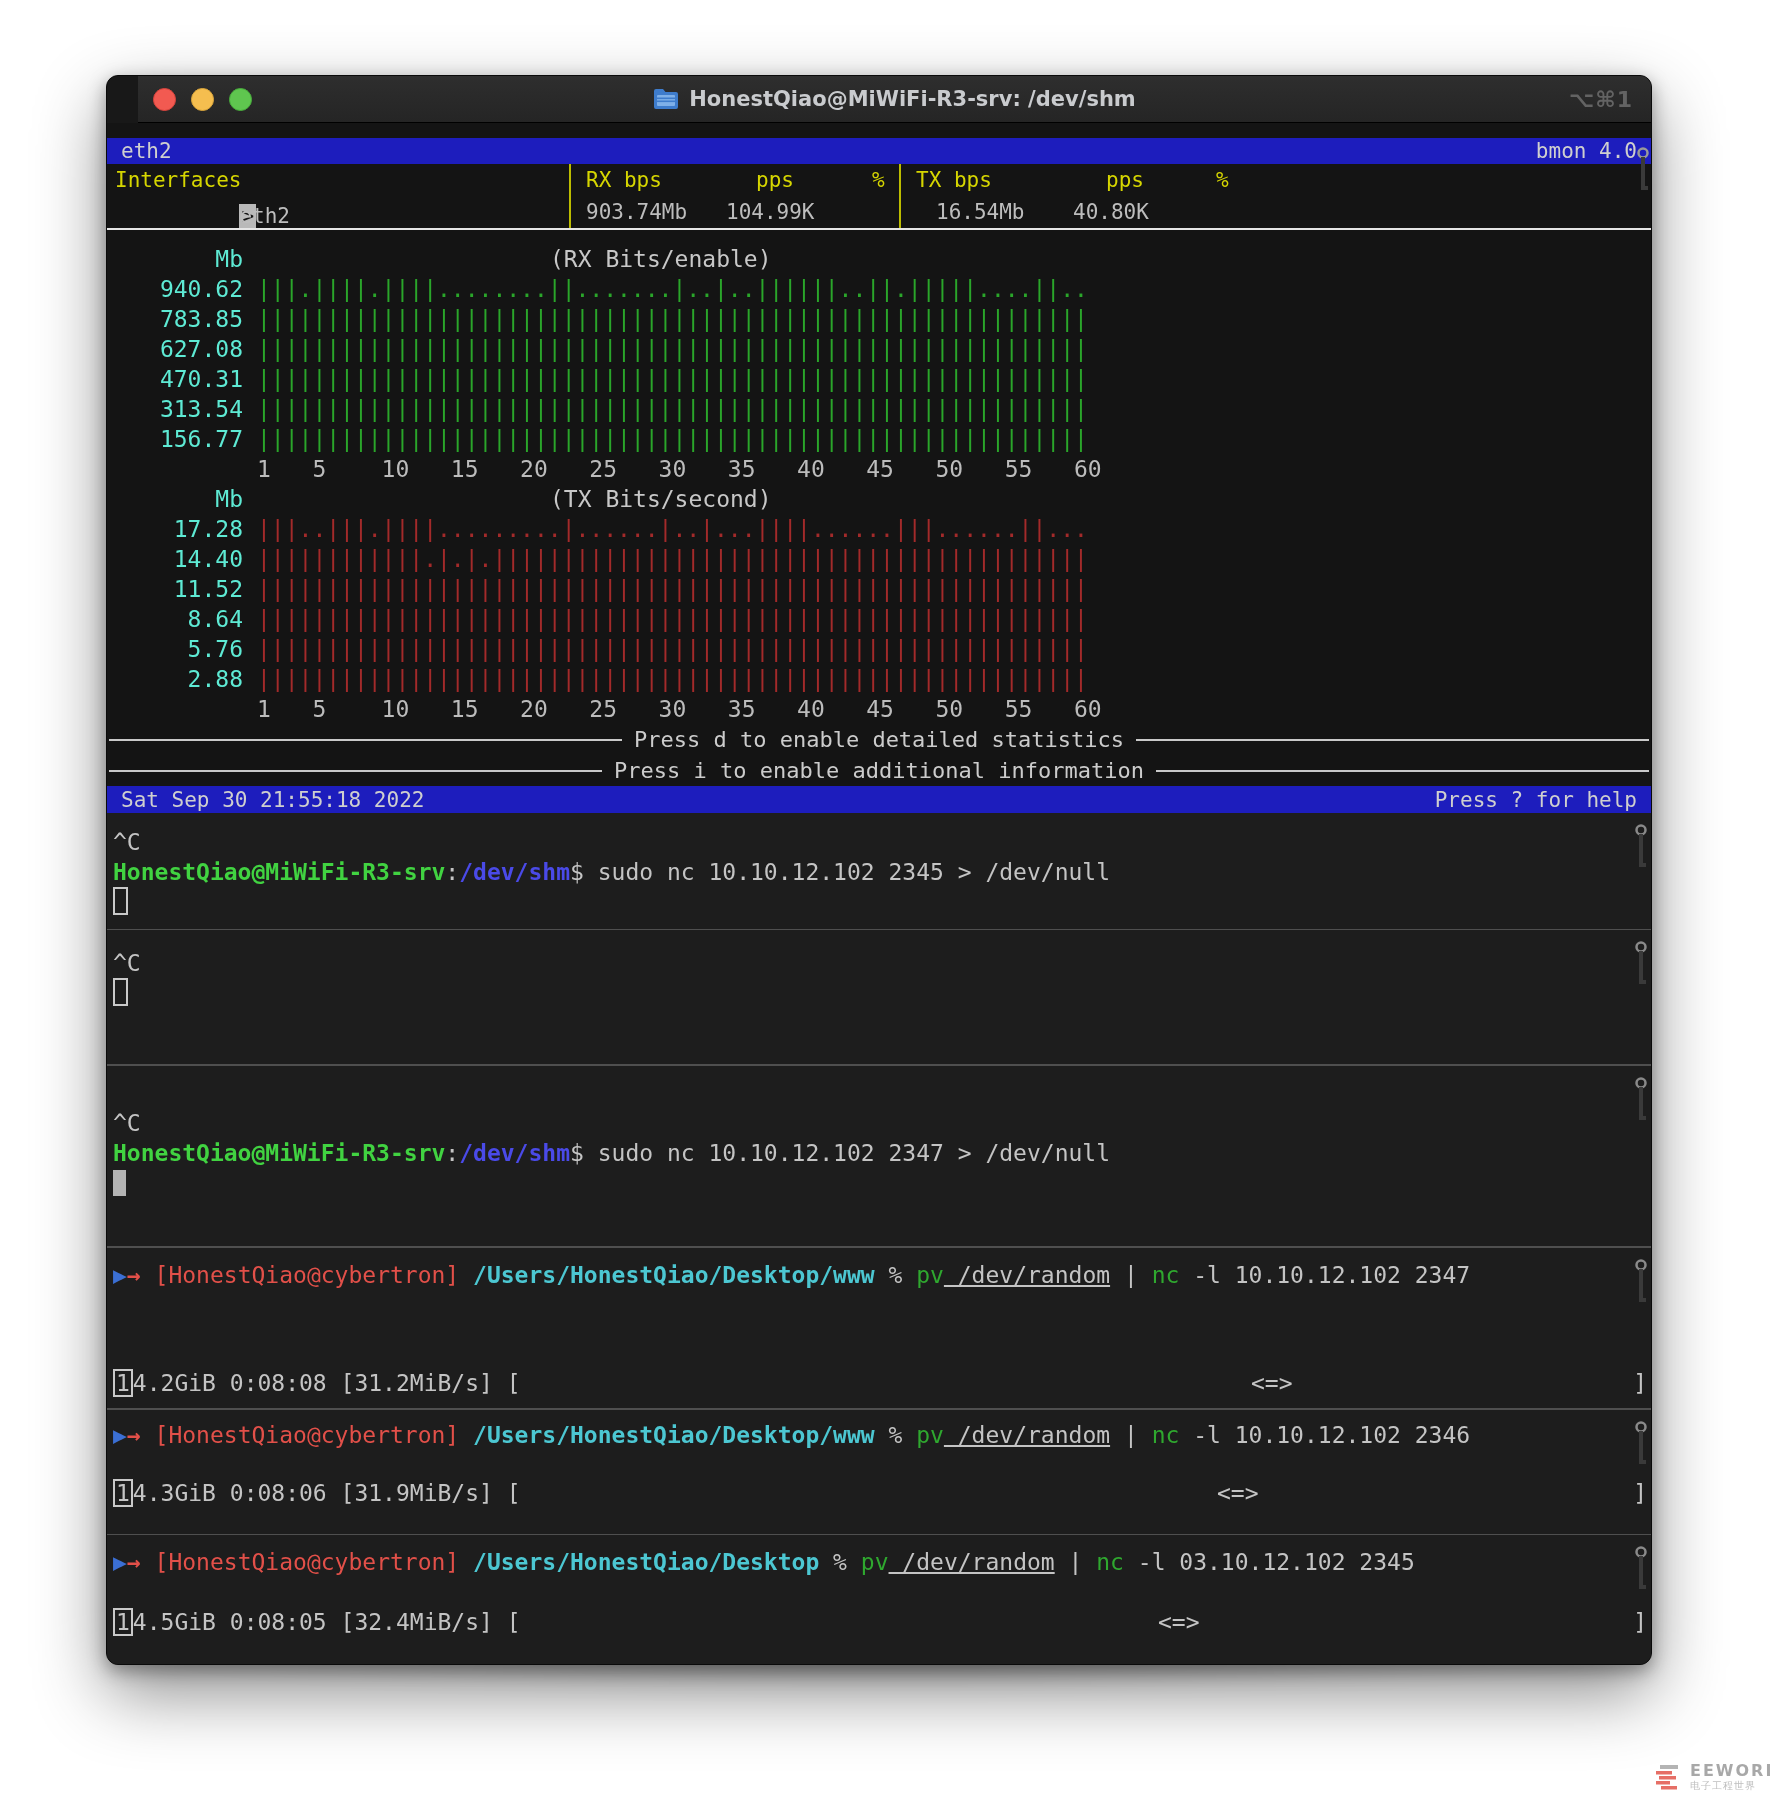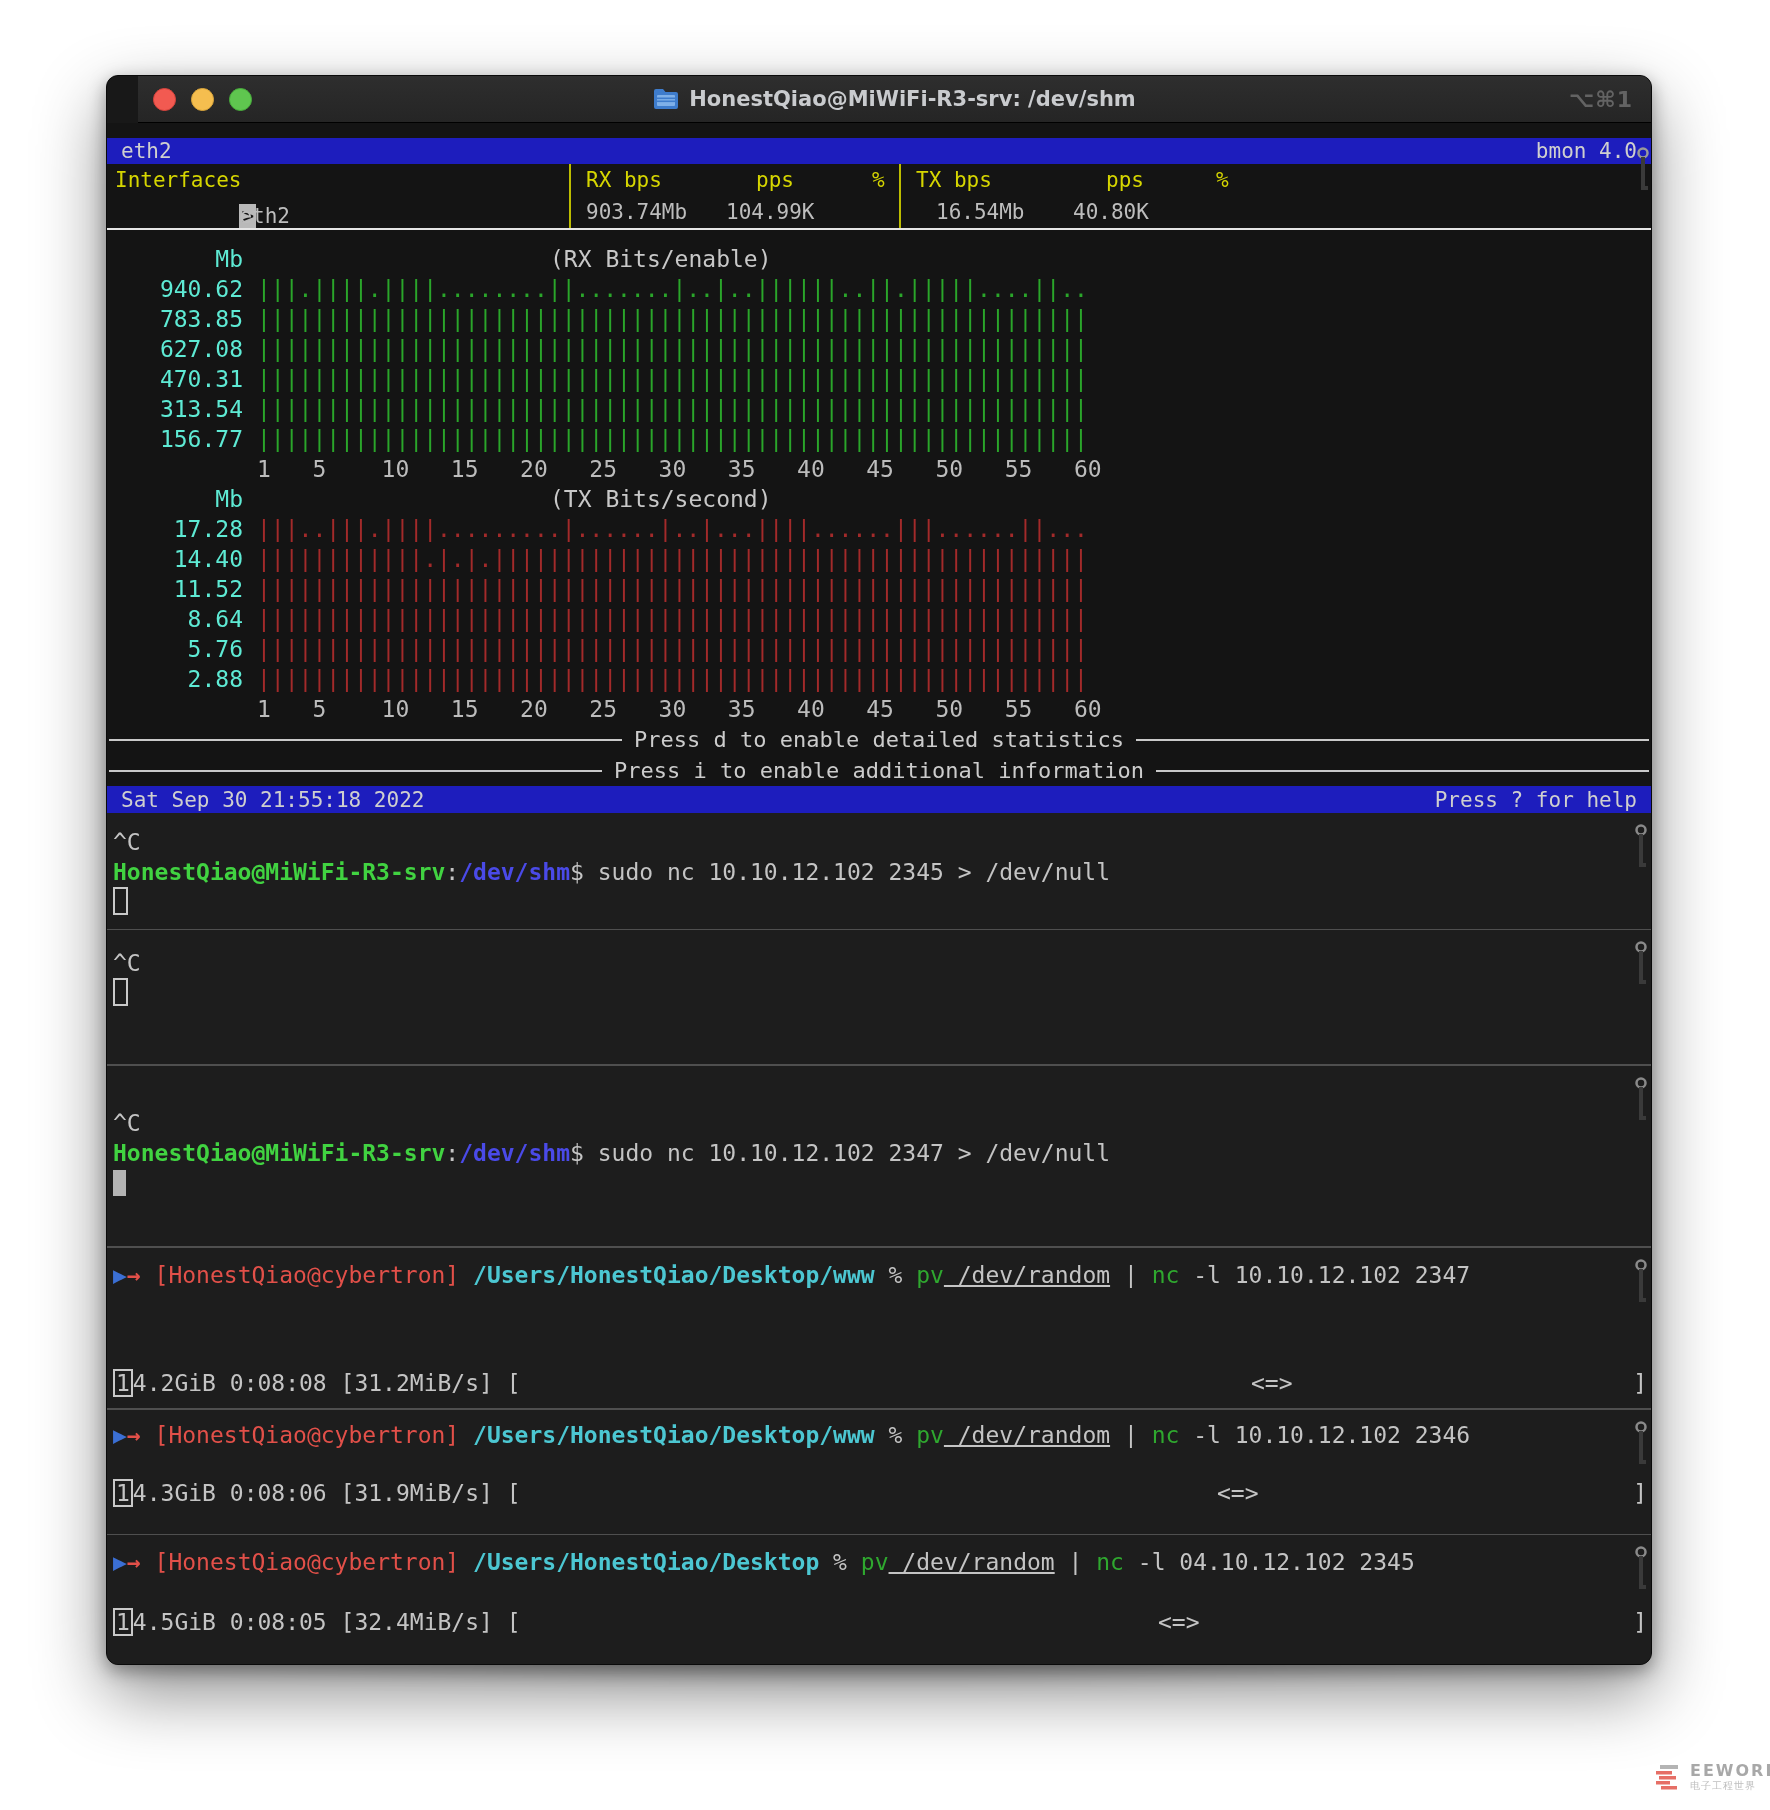--- a/index.html
+++ b/index.html
@@ -279,21 +279,21 @@
     <div class="line"><span class="cursor-char">1</span><span>4.3GiB 0:08:06 [31.9MiB/s] [</span><span class="pv-marker" style="left: 1104px;">&lt;=&gt;</span><span class="pv-close">]</span></div>
   </div>
   <div class="pane-sep"></div>
 
   <div class="pane" style="height:131px;padding-top:12px;flex:1 1 auto;">
     <svg class="keyicon" style="top:10px;" viewBox="0 0 16 48">
       <circle cx="8" cy="7" r="4.5" fill="none" stroke="#8a8a8a" stroke-width="2.5"></circle>
       <line x1="8" y1="11" x2="8" y2="44" stroke="#3a3a3a" stroke-width="4"></line>
       <line x1="8" y1="42" x2="13" y2="42" stroke="#3a3a3a" stroke-width="4"></line>
     </svg>
-    <div class="line"><span class="tri">▶</span><span class="red b">→</span><span> </span><span class="red">[HonestQiao@cybertron]</span><span> </span><span class="cyan b">/Users/HonestQiao/Desktop</span><span> % </span><span class="dgreen">pv</span><span class="underl"> /dev/random</span><span> | </span><span class="dgreen">nc</span><span> -l 04.10.12.102 2345</span></div>
+    <div class="line"><span class="tri">▶</span><span class="red b">→</span><span> </span><span class="red">[HonestQiao@cybertron]</span><span> </span><span class="cyan b">/Users/HonestQiao/Desktop</span><span> % </span><span class="dgreen">pv</span><span class="underl"> /dev/random</span><span> | </span><span class="dgreen">nc</span><span> -l 03.10.12.102 2345</span></div>
     <div class="line" style="height:30px;"></div>
     <div class="line"><span class="cursor-char">1</span><span>4.5GiB 0:08:05 [32.4MiB/s] [</span><span class="pv-marker" style="left: 1045px;">&lt;=&gt;</span><span class="pv-close">]</span></div>
   </div>
 
 </div>
 
 <div class="watermark">
   <svg width="30" height="30" viewBox="0 0 30 30">
     <rect x="8" y="3" width="18" height="4" fill="#a8a8a8"></rect>
     <rect x="4" y="9" width="16" height="3.5" fill="#e2574c"></rect>

